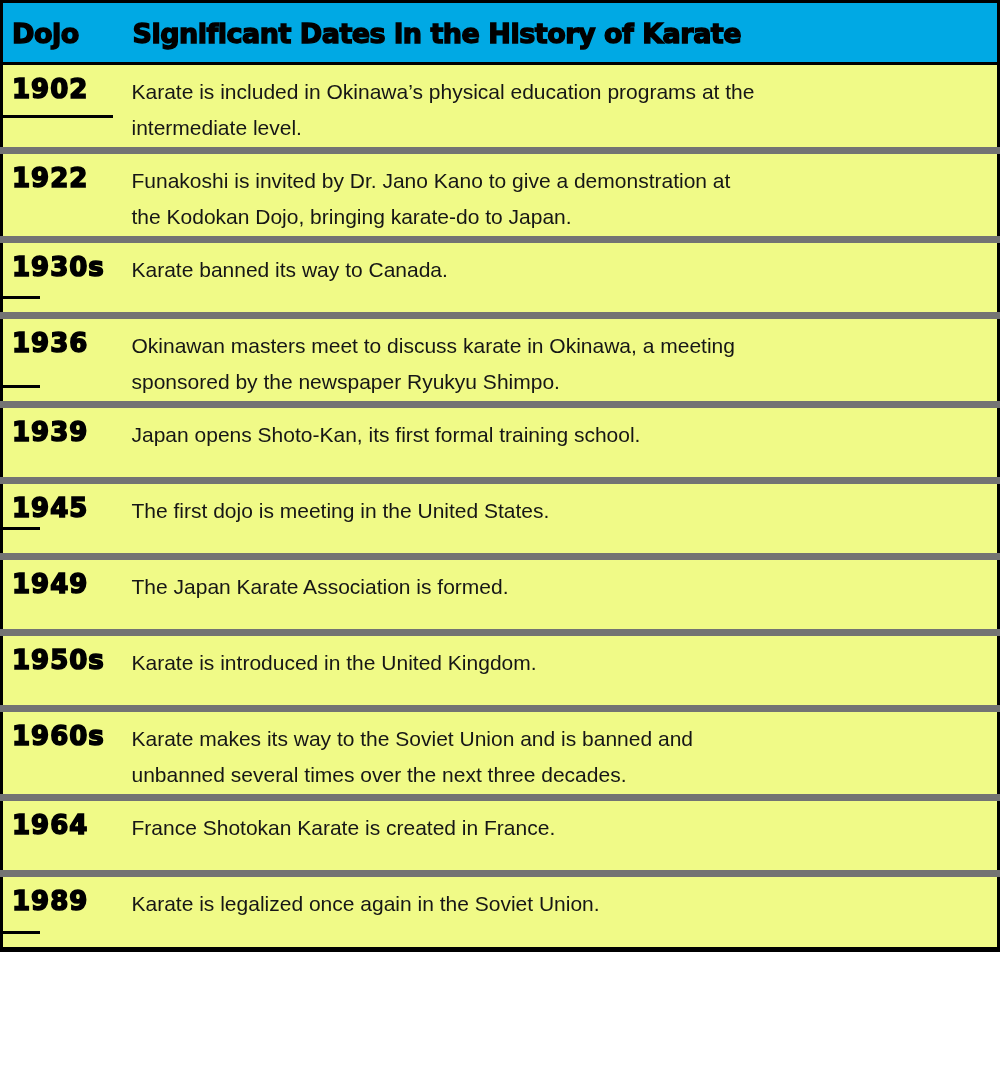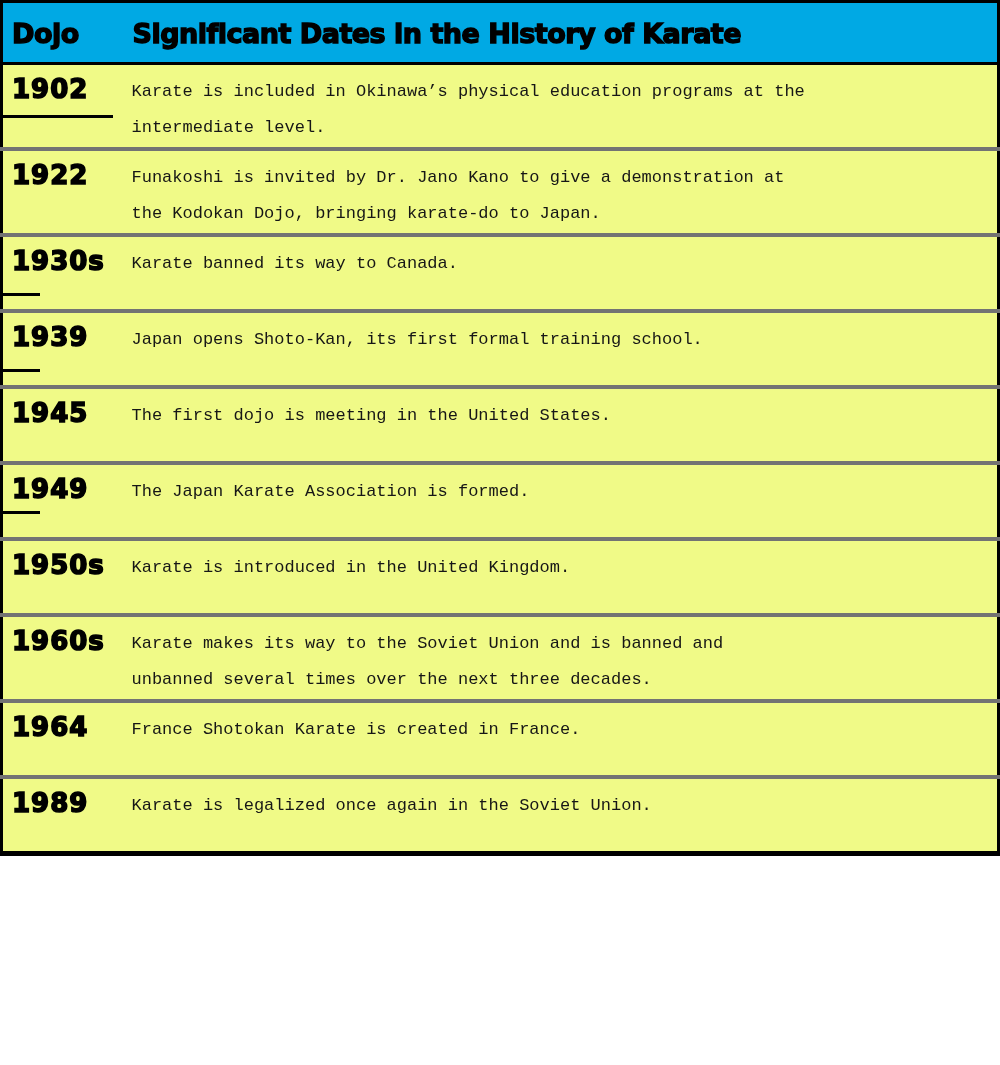--- a/index.html
+++ b/index.html
@@ -36,21 +36,21 @@
     font-family: "DejaVu Sans", sans-serif;
     font-weight: 900;
     font-size: 27px;
     letter-spacing: -0.5px;
     -webkit-text-stroke: 1.4px #000;
   }
   tr.header-row th.title-col { padding-left: 7px; margin-left: 20px; }
 
   tbody td {
     background: var(--row-bg, #f0fa87);
-    border-bottom: 4px solid #737373;
+    border-bottom: 7px solid #737373;
     vertical-align: top;
     padding-top: 9px;
   }
   tbody tr:last-child td { border-bottom: none; }
 
   tbody tr       { height: 76px; }
   tbody tr.tall  { height: 85px; }
 
   td.date-cell {
     position: relative;
@@ -58,22 +58,22 @@
     font-family: "DejaVu Sans", sans-serif;
     font-weight: 900;
     font-size: 26px;
     letter-spacing: 1px;
     color: #000;
     -webkit-text-stroke: 1.6px #000;
   }
   td.desc-cell {
     padding-left: 6px;
     padding-right: 14px;
-    font-family: Liberation Mono, monospace;
-    font-size: 17px;
+    font-family: Liberation Sans, sans-serif;
+    font-size: 21px;
     line-height: 36px;
     color: #161616;
     white-space: pre-line;
   }
 
   
   td.date-cell::after {
     content: none;
     position: absolute;
     left: -3px;
@@ -114,20 +114,25 @@
     <td class="desc-cell">Funakoshi is invited by Dr. Jano Kano to give a demonstration at
 the Kodokan Dojo, bringing karate-do to Japan.</td>
   </tr>
 
 
   <tr class="data-row">
     <td class="date-cell">1930s</td>
     <td class="desc-cell">Karate banned its way to Canada.</td>
   </tr>
 
+  <tr class="data-row">
+    <td class="date-cell">1936</td>
+    <td class="desc-cell">Okinawan masters meet to discuss karate in Okinawa, a meeting
+sponsored by the newspaper Ryukyu Shimpo.</td>
+  </tr>
 
   <tr class="data-row">
     <td class="date-cell">1939</td>
     <td class="desc-cell">Japan opens Shoto-Kan, its first formal training school.</td>
   </tr>
 
   <tr class="data-row">
     <td class="date-cell">1945</td>
     <td class="desc-cell">The first dojo is meeting in the United States.</td>
   </tr>

